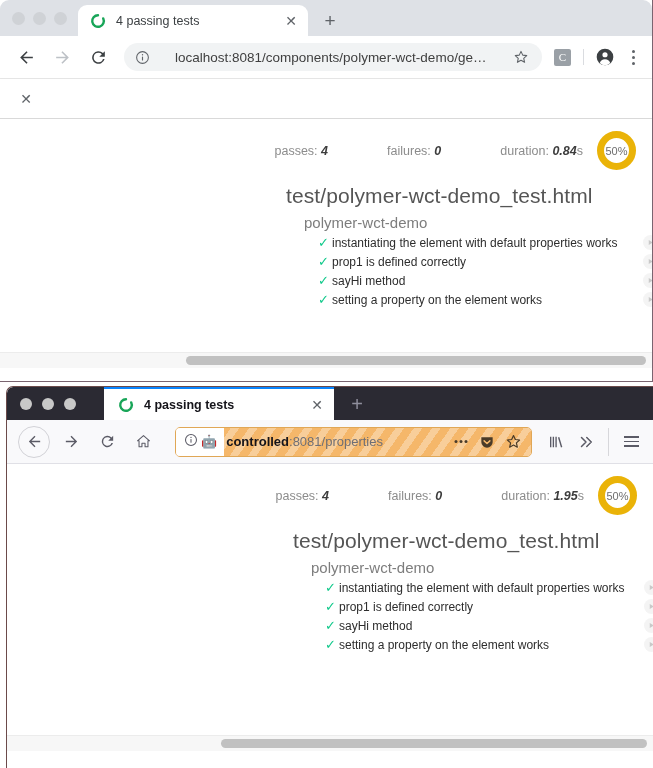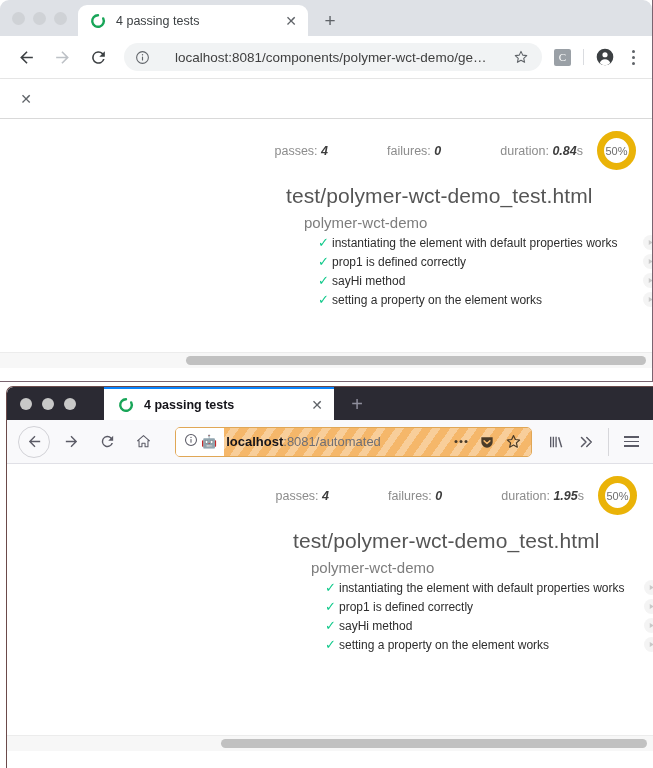--- a/index.html
+++ b/index.html
@@ -745,21 +745,21 @@
         <div class="ff-url-identity">
           <span>
             <svg width="14" height="14" viewBox="0 0 24 24">
               <circle cx="12" cy="12" r="9.4" fill="none" stroke="#5b5b66" stroke-width="1.8"></circle>
               <rect x="11.1" y="10.3" width="1.8" height="6.4" rx="0.9" fill="#5b5b66"></rect>
               <circle cx="12" cy="7.6" r="1.1" fill="#5b5b66"></circle>
             </svg>
           </span>
           <span style="font-size:13px;line-height:1">🤖</span>
         </div>
-        <div class="ff-url-text" title="Search with Google or enter address"><b>localhost</b><span>:8081/automated</span></div>
+        <div class="ff-url-text" title="Search with Google or enter address"><b>controlled</b><span>:8081/properties</span></div>
         <div class="ff-url-actions">
           <div>
             <svg width="16" height="5" viewBox="0 0 16 5">
               <circle cx="3" cy="2.5" r="1.5" fill="#4a3b28"></circle>
               <circle cx="8" cy="2.5" r="1.5" fill="#4a3b28"></circle>
               <circle cx="13" cy="2.5" r="1.5" fill="#4a3b28"></circle>
             </svg>
           </div>
           <div>
             <svg width="16" height="16" viewBox="0 0 24 24">

